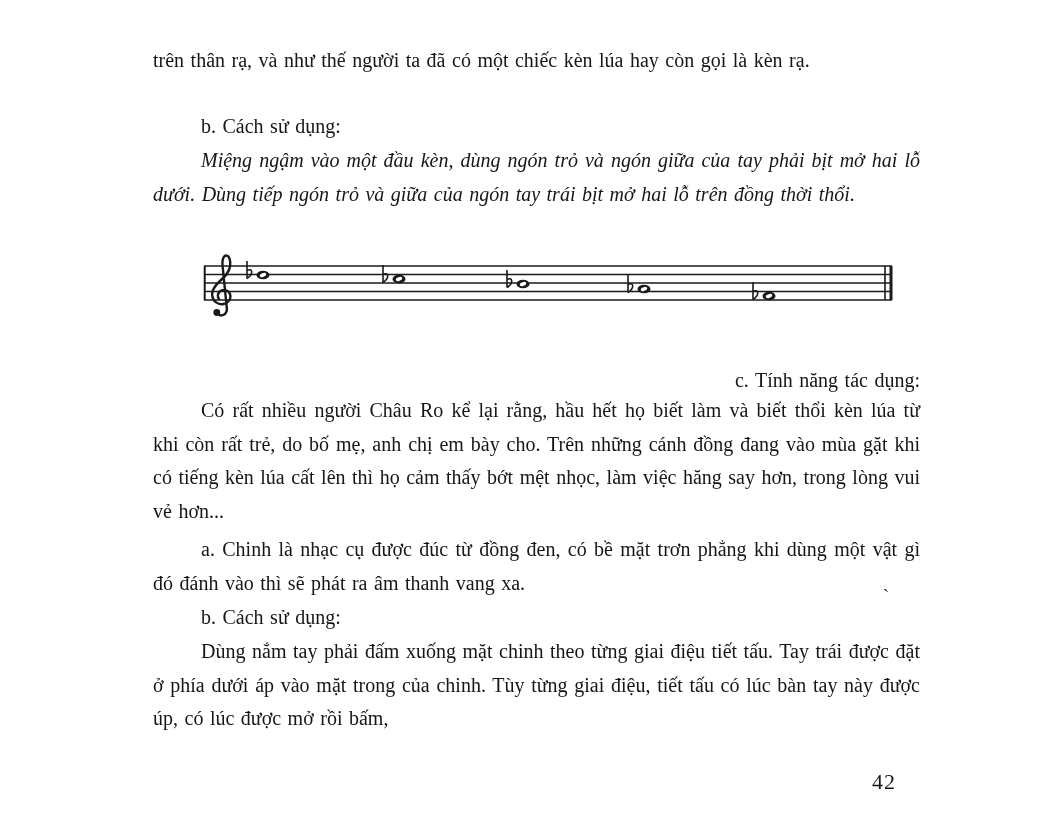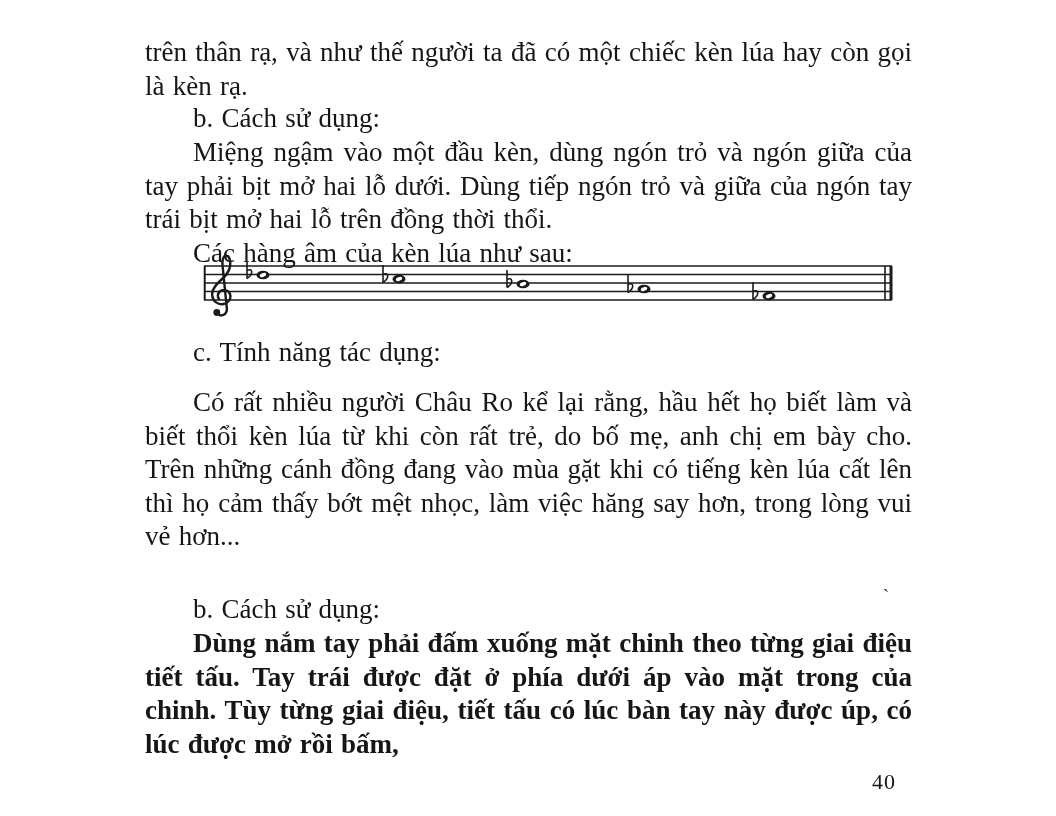--- a/index.html
+++ b/index.html
@@ -9,25 +9,25 @@
     width:1056px;height:816px;
     background:#ffffff;
     overflow:hidden;
     font-family:"Liberation Serif","DejaVu Serif",serif;
     color:#161616;
   }
   .block{
     position:absolute;
     left:145px;
     width:767px;
-    font-size:27px;
+    font-size:20px;
     line-height:33.5px;
     text-align:justify;
     word-spacing:1.5px;
-    margin:0;
+    margin:8px;
   }
   .indent{text-indent:48px;}
   .italic{}
   .bold{font-weight:bold;}
   .heading{text-align:left;}
   .staff-wrap{
     position:absolute;
     left:202px;top:252px;
     width:700px;height:74px;
   }
@@ -46,23 +46,22 @@
 </style>
 </head>
 <body>
 
 <div class="page">
 
   <p class="block" style="top:36px;">trên thân rạ, và như thế người ta đã có một chiếc kèn lúa hay còn gọi là kèn rạ.</p>
 
   <p class="block heading italic indent" style="top:102px;">b. Cách sử dụng:</p>
 
-  <p class="block indent" style="top:136px;">Miệng ngậm vào một đầu kèn, dùng ngón trỏ và ngón giữa của tay phải bịt mở hai lỗ dưới. Dùng tiếp ngón trỏ và giữa của ngón tay trái bịt mở hai lỗ trên đồng thời thổi.</p>
+  <p class="block indent" style="top:136px;font-style:italic;">Miệng ngậm vào một đầu kèn, dùng ngón trỏ và ngón giữa của tay phải bịt mở hai lỗ dưới. Dùng tiếp ngón trỏ và giữa của ngón tay trái bịt mở hai lỗ trên đồng thời thổi.</p>
 
-  <p class="block heading indent" style="top:237px;">Các hàng âm của kèn lúa như sau:</p>
 
   <div class="staff-wrap">
     <svg width="700" height="74" viewBox="0 0 700 74">
 
       <g stroke="#1a1a1a" stroke-width="1.4">
         <line x1="2" y1="14" x2="690" y2="14"></line>
         <line x1="2" y1="22.5" x2="690" y2="22.5"></line>
         <line x1="2" y1="31" x2="690" y2="31"></line>
         <line x1="2" y1="39.5" x2="690" y2="39.5"></line>
         <line x1="2" y1="48" x2="690" y2="48"></line>
@@ -102,27 +101,29 @@
           <ellipse cx="442" cy="37" rx="6.5" ry="4.3" fill="#1a1a1a"></ellipse>
           <ellipse cx="442" cy="37" rx="3.3" ry="1.9" fill="#ffffff" transform="rotate(-22 442 37)"></ellipse>
           <line x1="551" y1="30" x2="551" y2="47.5" stroke="#1a1a1a" stroke-width="1.6"></line>
           <path d="M 551 39.5 C 556.5 36.5 558 43 551 47.5" fill="none" stroke="#1a1a1a" stroke-width="1.6"></path>
           <ellipse cx="567" cy="44" rx="6.5" ry="4.3" fill="#1a1a1a"></ellipse>
           <ellipse cx="567" cy="44" rx="3.3" ry="1.9" fill="#ffffff" transform="rotate(-22 567 44)"></ellipse>
         </g>
     </svg>
   </div>
 
-  <p class="block heading italic indent" style="top:336px;">c. Tính năng tác dụng:</p>
+  <p class="block heading italic indent" style="top:356px;text-align:right;">c. Tính năng tác dụng:</p>
 
   <p class="block indent" style="top:386px;">Có rất nhiều người Châu Ro kể lại rằng, hầu hết họ biết làm và biết thổi kèn lúa từ khi còn rất trẻ, do bố mẹ, anh chị em bày cho. Trên những cánh đồng đang vào mùa gặt khi có tiếng kèn lúa cất lên thì họ cảm thấy bớt mệt nhọc, làm việc hăng say hơn, trong lòng vui vẻ hơn...</p>
 
 
+  <p class="block indent" style="top:525px;"><span class="italic">a.</span>
+    <span>Chinh là nhạc cụ được đúc từ đồng đen, có bề mặt trơn phẳng khi dùng một vật gì đó đánh vào thì sẽ phát ra âm thanh vang xa.</span></p>
 
   <p class="block heading italic indent" style="top:593px;">b. Cách sử dụng:</p>
 
-  <p class="block indent" style="top:627px;font-weight:bold;">Dùng nắm tay phải đấm xuống mặt chinh theo từng giai điệu tiết tấu. Tay trái được đặt ở phía dưới áp vào mặt trong của chinh. Tùy từng giai điệu, tiết tấu có lúc bàn tay này được úp, có lúc được mở rồi bấm,</p>
+  <p class="block indent" style="top:627px;">Dùng nắm tay phải đấm xuống mặt chinh theo từng giai điệu tiết tấu. Tay trái được đặt ở phía dưới áp vào mặt trong của chinh. Tùy từng giai điệu, tiết tấu có lúc bàn tay này được úp, có lúc được mở rồi bấm,</p>
 
   <span class="artifact">`</span>
 
-  <div class="page-number">40</div>
+  <div class="page-number">42</div>
 
 </div>
 
 </body></html>

